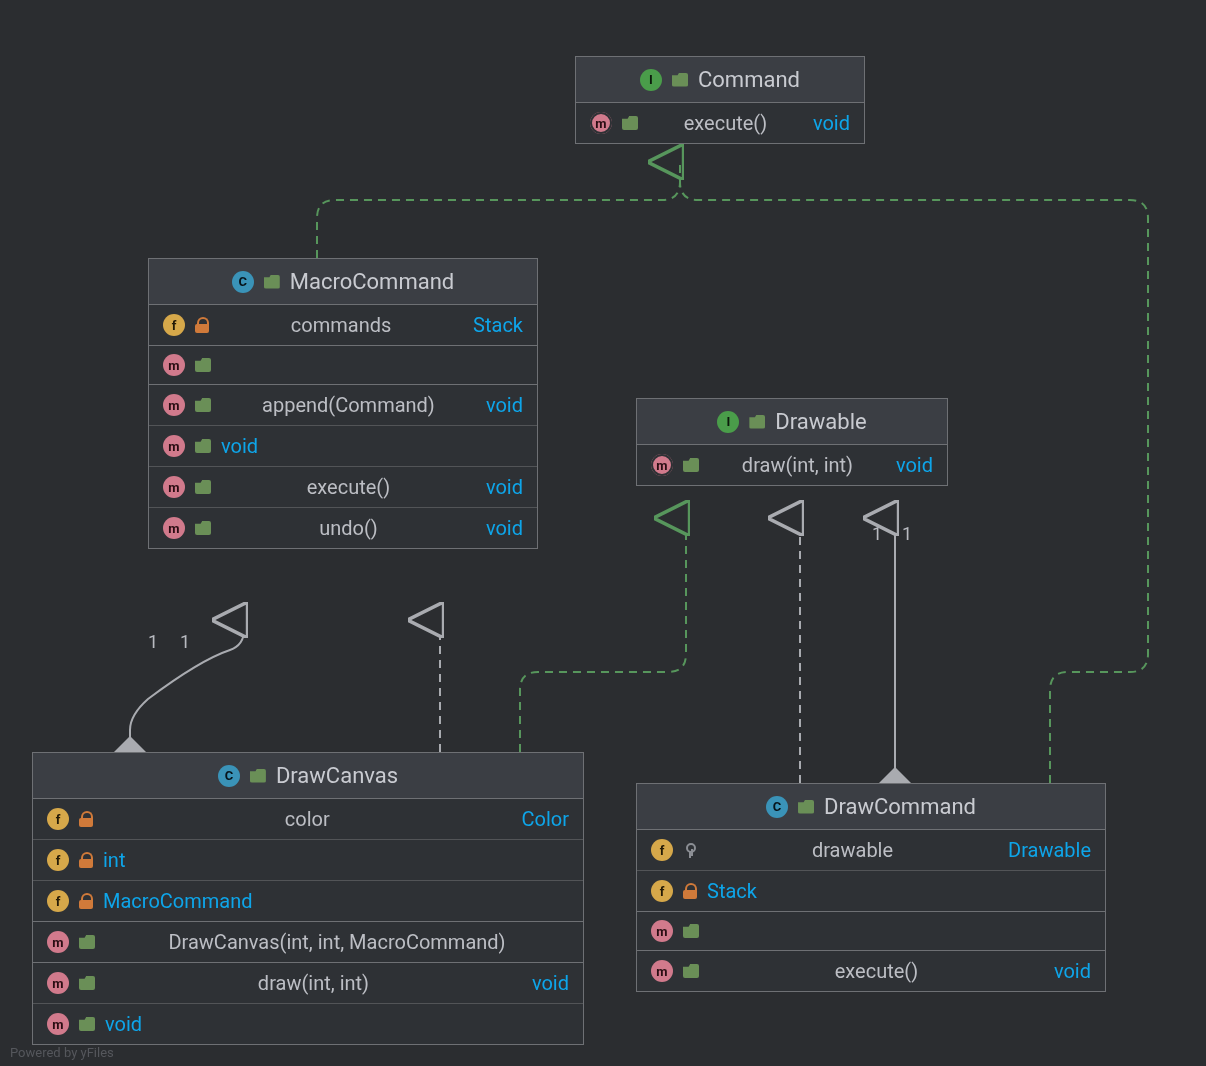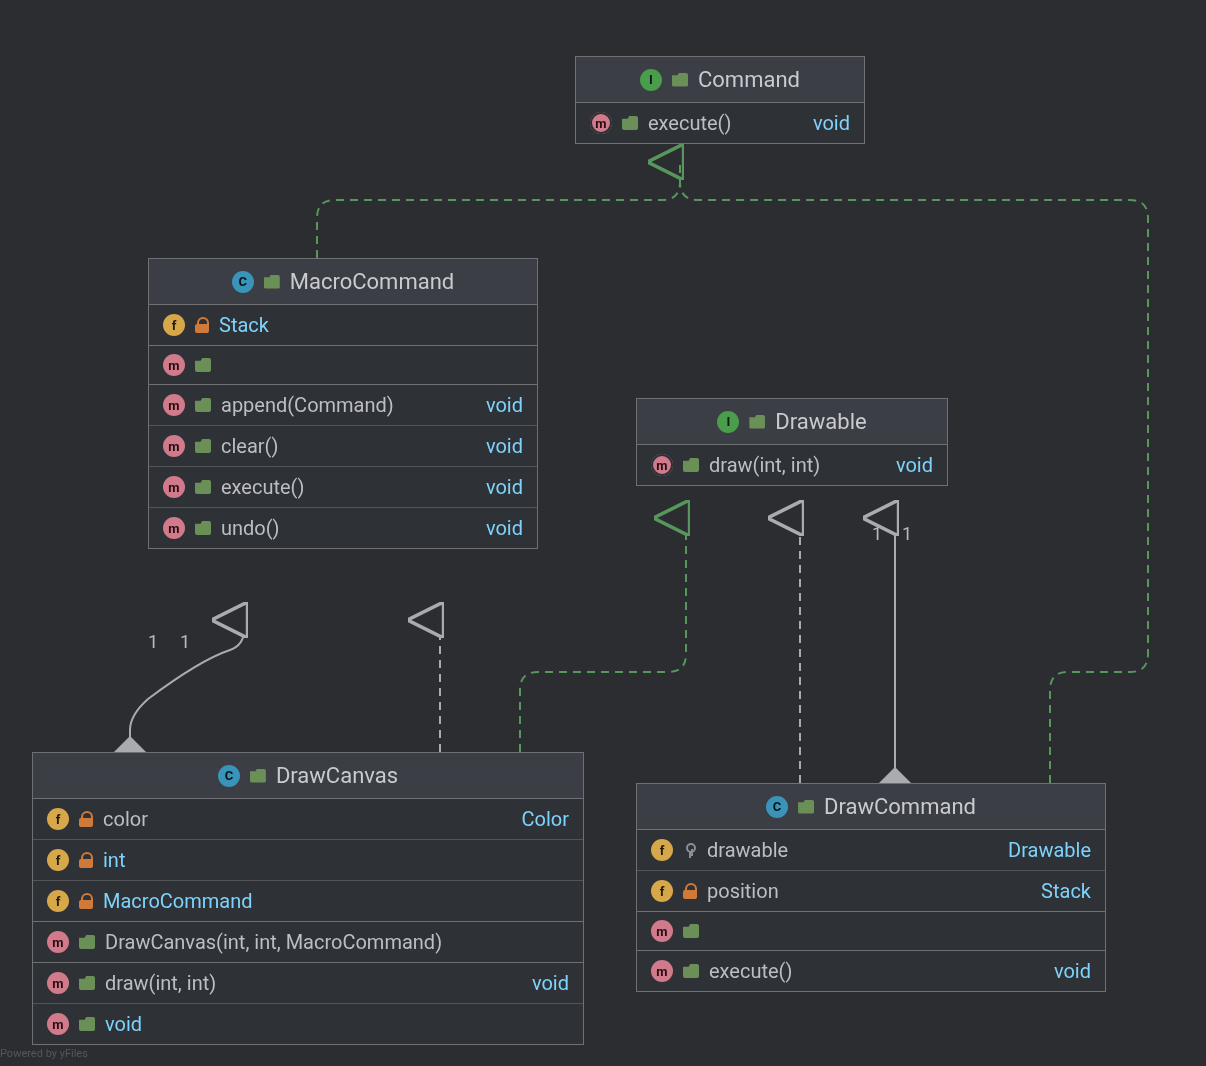--- a/index.html
+++ b/index.html
@@ -32,22 +32,22 @@
   .uml-row {
     display: flex;
     align-items: center;
     gap: 10px;
     padding: 8px 14px;
     font-size: 20px;
     color: #bcbec4;
     border-bottom: 1px solid #525457;
   }
   .uml-row:last-child { border-bottom: none; }
-  .uml-row .name { flex: 1; }
-  .uml-row .ret  { color: #7dd3fc; }
+  .uml-row .name { flex: 1; text-align: center; }
+  .uml-row .ret  { color: #0ea5e9; }
   .section-sep { border-top: 1px solid #6e7074; margin-top:-1px; }
   .circ {
     display: inline-flex;
     width: 22px; height: 22px;
     border-radius: 50%;
     align-items: center; justify-content: center;
     font-size: 13px; font-weight: 700;
     color: #1e1f22;
     flex: none;
   }
@@ -84,21 +84,21 @@
   .key-icon::after{
     content:""; position:absolute; left:6px; top:9px; width:2px; height:7px;
     background:#8b8e94; box-shadow: 2px -2px 0 0 #8b8e94;
   }
   svg.connectors { position:absolute; left:0; top:0; width:1206px; height:1066px; pointer-events:none; }
   .dash { stroke-dasharray: 8 6; }
   .green { stroke:#57965c; }
   .gray  { stroke:#a9abb0; }
   .thin  { stroke-width:2; fill:none; }
   .label { font-size:18px; fill:#b8bac0; }
-  .footer { position:absolute; left:0; bottom:6px; font-size:11px; color:#55575c; }
+  .footer { position:absolute; left:10px; bottom:6px; font-size:13px; color:#55575c; }
 </style>
 </head>
 <body>
 
 <svg class="connectors">
   <defs>
     <marker id="tri-green" viewBox="0 0 20 20" refX="10" refY="18" markerWidth="18" markerHeight="18" orient="auto-start-reverse">
       <path d="M10 0 L20 20 L0 20 Z" fill="#2b2d30" stroke="#57965c" stroke-width="2"></path>
     </marker>
     <marker id="tri-gray" viewBox="0 0 20 20" refX="10" refY="18" markerWidth="18" markerHeight="18" orient="auto-start-reverse">
@@ -144,38 +144,38 @@
 
 <div class="uml-box" style="left:148px; top:258px; width:390px;">
   <div class="uml-title">
     <span class="circ c">C</span>
     <span class="folder-icon"></span>
     <span>MacroCommand</span>
   </div>
   <div class="uml-row">
     <span class="circ f">f</span>
     <span class="lock-icon"></span>
+    <span class="name">commands</span>
     <span class="ret">Stack</span>
   </div>
   <div class="section-sep"></div>
   <div class="uml-row">
     <span class="circ m">m</span>
     <span class="folder-icon"></span>
   </div>
   <div class="section-sep"></div>
   <div class="uml-row">
     <span class="circ m">m</span>
     <span class="folder-icon"></span>
     <span class="name">append(Command)</span>
     <span class="ret">void</span>
   </div>
   <div class="uml-row">
     <span class="circ m">m</span>
     <span class="folder-icon"></span>
-    <span class="name">clear()</span>
     <span class="ret">void</span>
   </div>
   <div class="uml-row">
     <span class="circ m">m</span>
     <span class="folder-icon"></span>
     <span class="name">execute()</span>
     <span class="ret">void</span>
   </div>
   <div class="uml-row">
     <span class="circ m">m</span>
@@ -249,21 +249,20 @@
   </div>
   <div class="uml-row">
     <span class="circ f">f</span>
     <span class="key-icon"></span>
     <span class="name">drawable</span>
     <span class="ret">Drawable</span>
   </div>
   <div class="uml-row">
     <span class="circ f">f</span>
     <span class="lock-icon"></span>
-    <span class="name">position</span>
     <span class="ret">Stack</span>
   </div>
   <div class="section-sep"></div>
   <div class="uml-row">
     <span class="circ m">m</span>
     <span class="folder-icon"></span>
   </div>
   <div class="section-sep"></div>
   <div class="uml-row">
     <span class="circ m">m</span>

